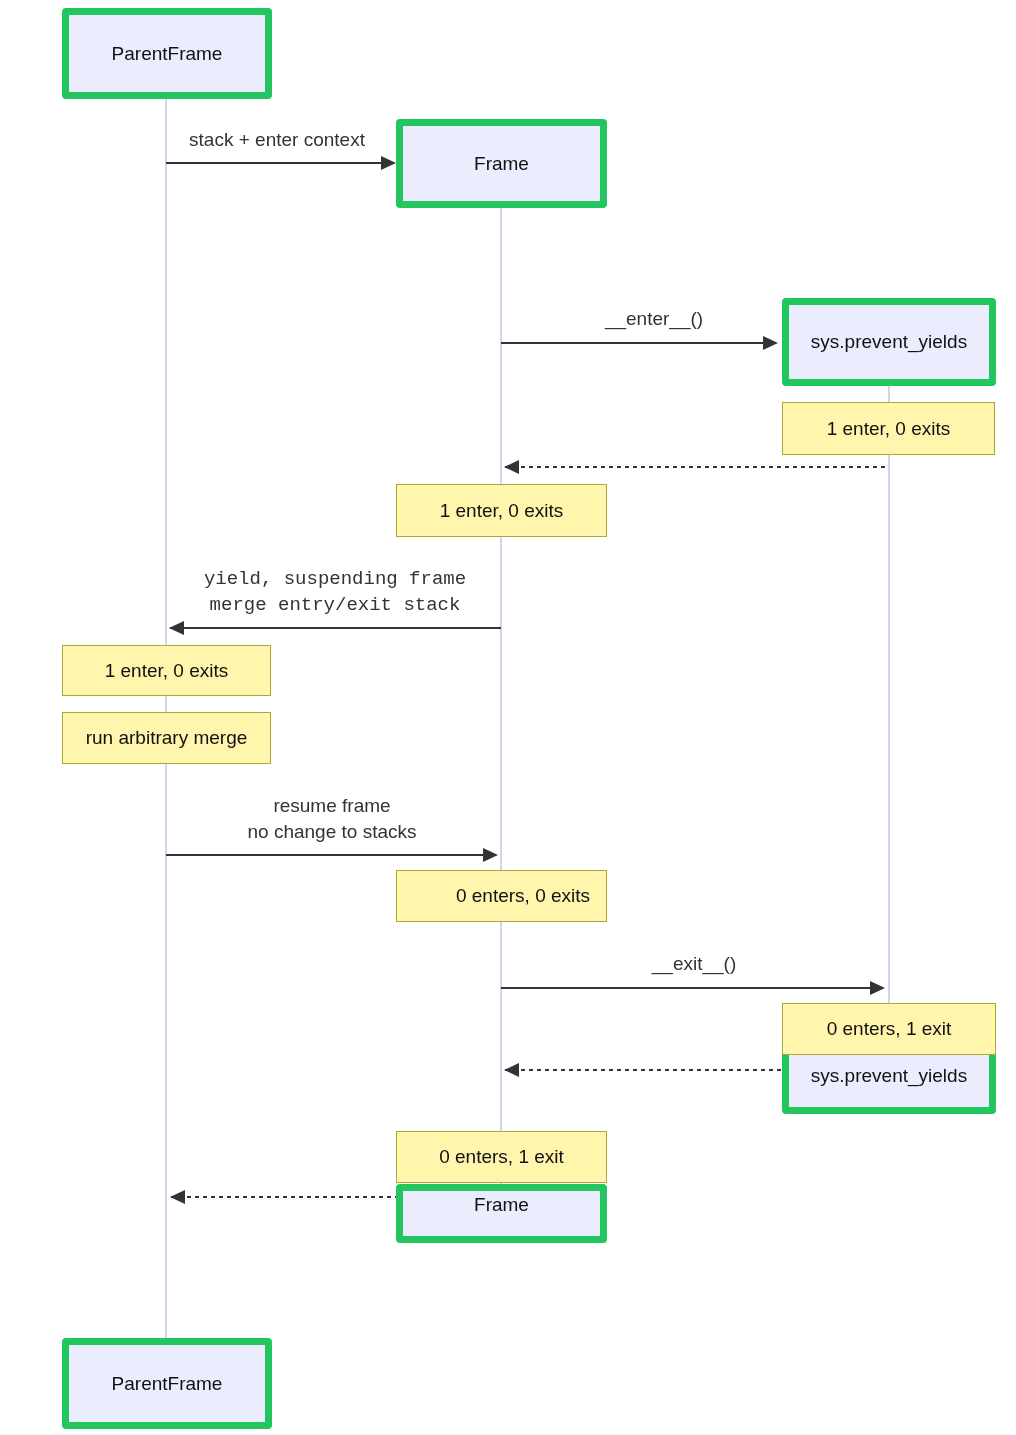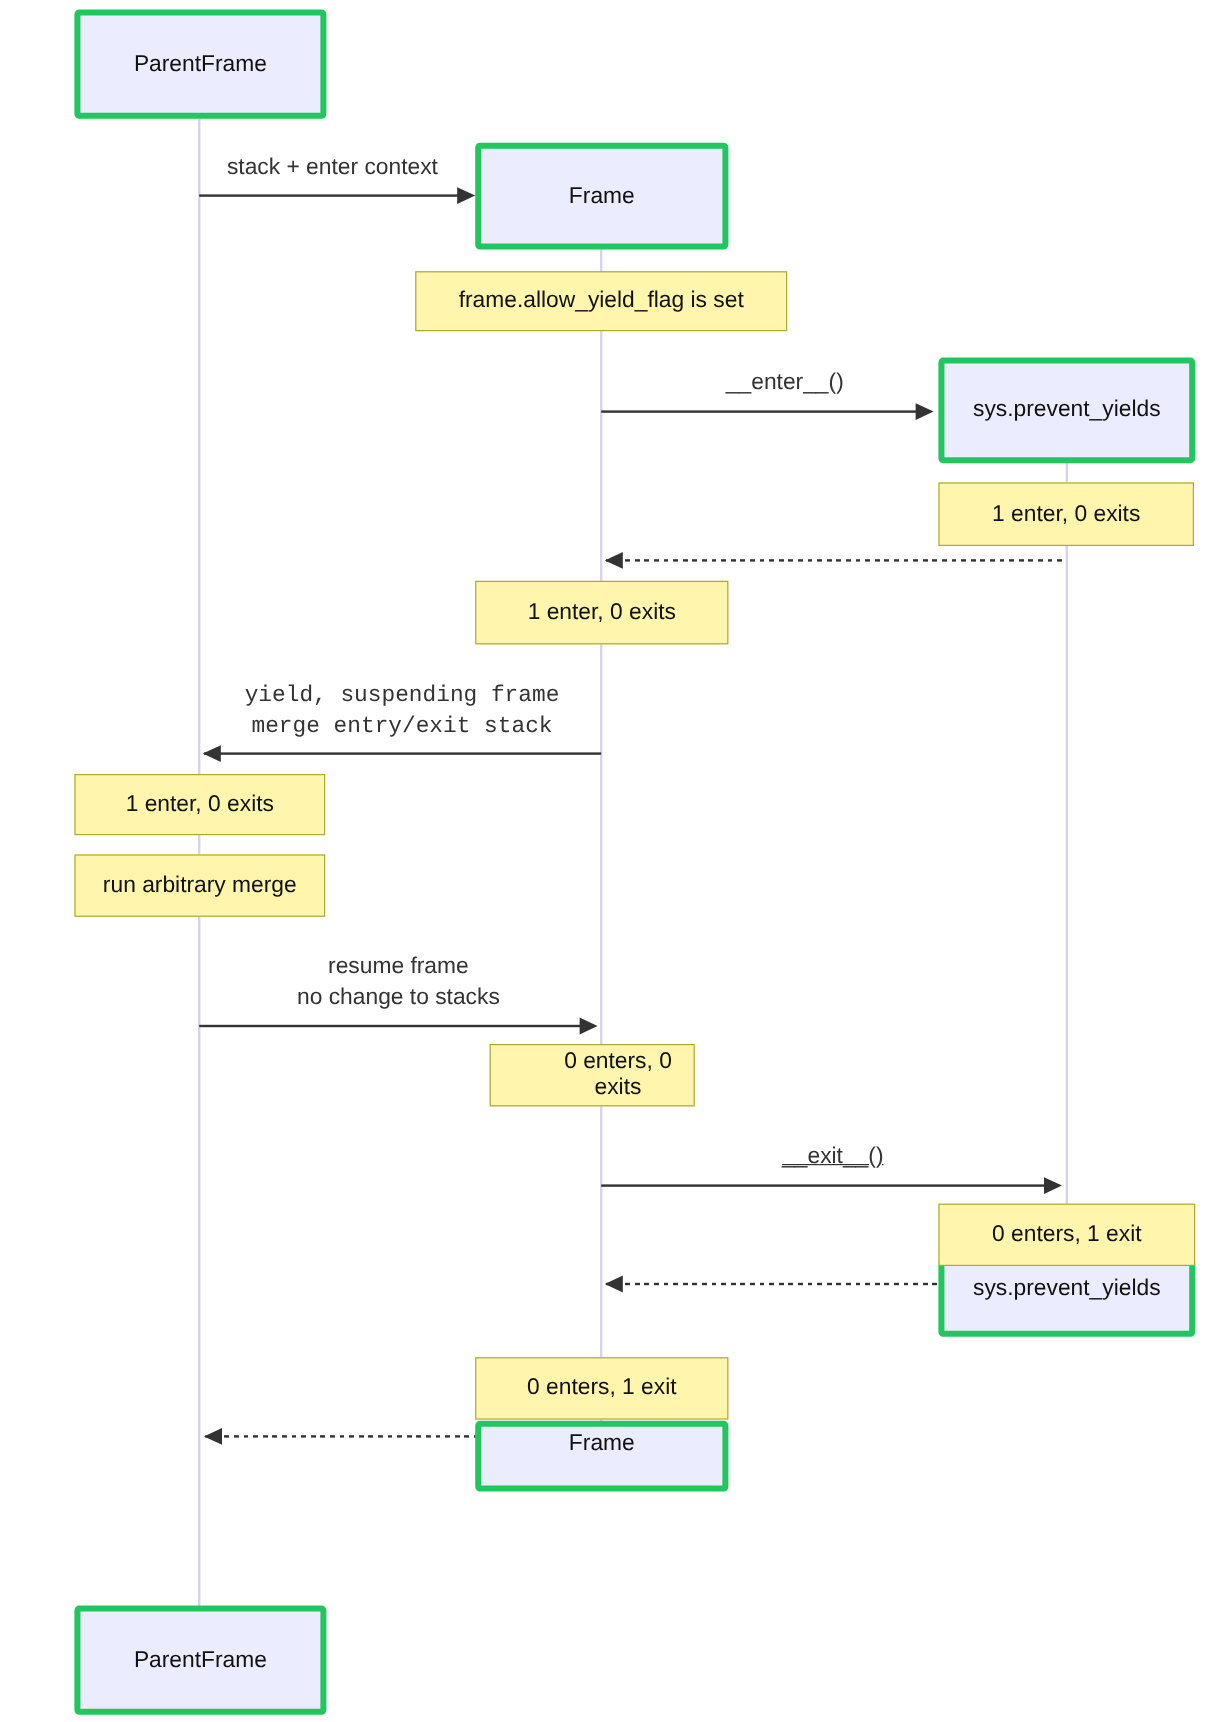--- a/index.html
+++ b/index.html
@@ -9,21 +9,21 @@
     background:#ffffff;
     font-family:"Liberation Sans","DejaVu Sans",sans-serif;
     overflow:hidden;
   }
   .lifeline{
     position:absolute;width:2px;background:#d8d2ea;z-index:1;
   }
   .actor{
     position:absolute;
     background:#ECECFF;
-    border:5px solid #22c55e;
+    border:7px solid #22c55e;
     border-radius:4px;
     display:flex;align-items:center;justify-content:center;
     font-size:19px;color:#111111;
     z-index:2;
     box-sizing:border-box;
   }
   .actor.top-aligned{align-items:flex-start;}
   .note{
     position:absolute;
     background:#fff5ad;
@@ -92,23 +92,20 @@
   </div>
 
   <div class="actor" style="left:62px;top:1338px;width:210px;height:91px;">
     <span>ParentFrame</span>
   </div>
 
   <div class="msg-label" style="left:277px;top:127px;">stack + enter context</div>
   <div class="msg-line" style="left:166px;top:162px;width:216px;"></div>
   <div class="arrow-right" style="left:381px;top:156px;"></div>
 
-  <div class="note" style="left:346px;top:226px;width:310px;height:50px;">
-    <span>frame.allow_yield_flag is set</span>
-  </div>
 
   <div class="msg-label" style="left:654px;top:306px;">__enter__()</div>
   <div class="msg-line" style="left:501px;top:342px;width:263px;"></div>
   <div class="arrow-right" style="left:763px;top:336px;"></div>
 
   <div class="note" style="left:782px;top:402px;width:213px;height:53px;">
     <span>1 enter, 0 exits</span>
   </div>
 
   <div class="msg-line-dashed" style="left:505px;top:466px;width:383px;"></div>
@@ -132,25 +129,25 @@
     <span>run arbitrary merge</span>
   </div>
 
   <div class="msg-label" style="left:332px;top:793px;">
     <div>resume frame</div>
     <div>no change to stacks</div>
   </div>
   <div class="msg-line" style="left:166px;top:854px;width:318px;"></div>
   <div class="arrow-right" style="left:483px;top:848px;"></div>
 
-  <div class="note" style="left:408px;top:870px;width:171px;height:52px;padding-left:43px;">
+  <div class="note" style="left:396px;top:870px;width:211px;height:52px;padding-left:43px;">
     <span>0 enters, 0 exits</span>
   </div>
 
-  <div class="msg-label" style="left:694px;top:951px;text-decoration:underline;">__exit__()</div>
+  <div class="msg-label" style="left:694px;top:951px;">__exit__()</div>
   <div class="msg-line" style="left:501px;top:987px;width:370px;"></div>
   <div class="arrow-right" style="left:870px;top:981px;"></div>
 
   <div class="note" style="left:782px;top:1003px;width:214px;height:52px;">
     <span>0 enters, 1 exit</span>
   </div>
 
   <div class="msg-line-dashed" style="left:505px;top:1069px;width:383px;"></div>
   <div class="arrow-left" style="left:504px;top:1063px;"></div>
 

